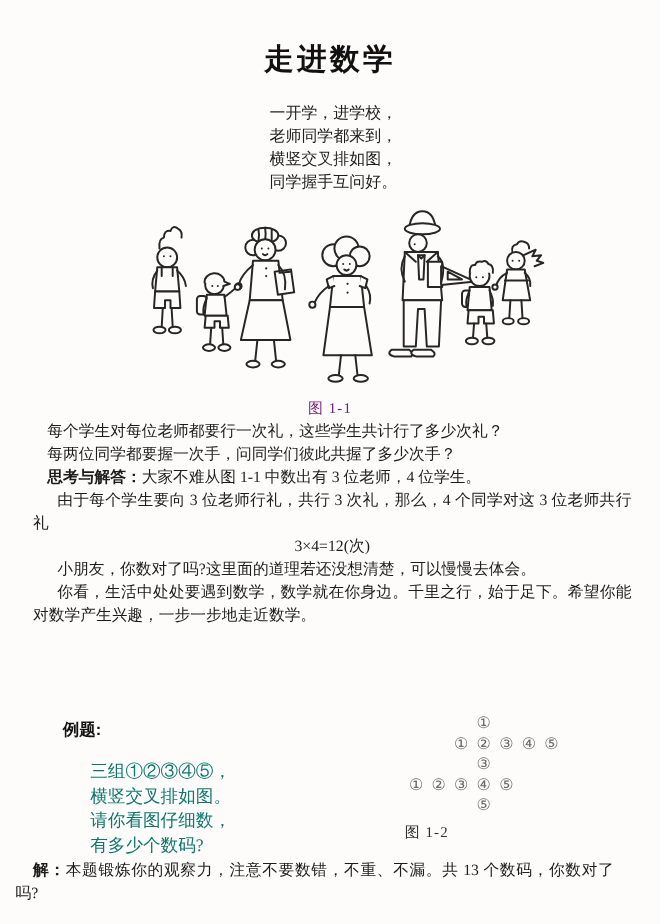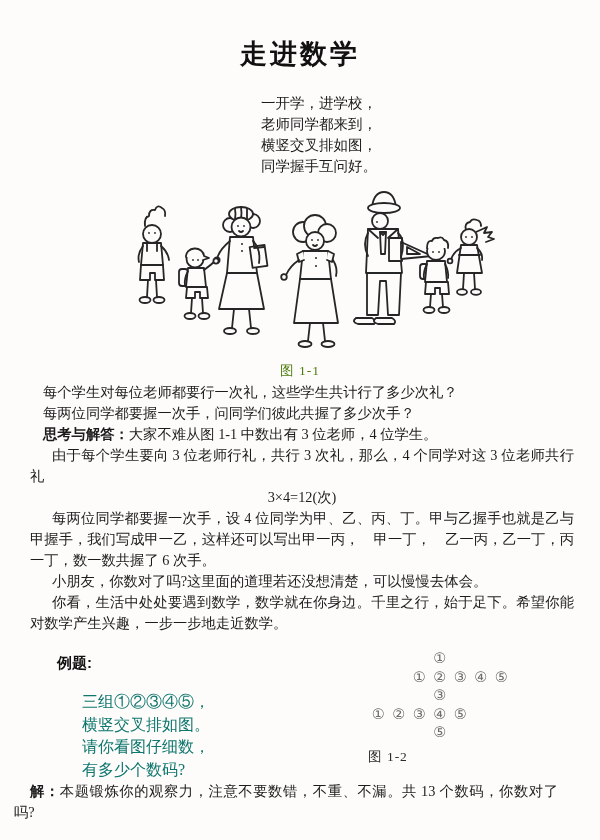--- a/index.html
+++ b/index.html
@@ -6,27 +6,27 @@
   body{
     width:600px;height:840px;position:relative;overflow:hidden;
     background:#fdfcfa;
     color:#1c1c1c;
     font-family:"Liberation Serif","DejaVu Serif",serif;
   }
   .page-title{
     position:absolute;top:36px;left:0;width:600px;text-align:center;
     font-size:27px;font-weight:bold;letter-spacing:3px;color:#111;
   }
-  .poem{position:absolute;left:261px;top:93px;font-size:14.5px;line-height:21px;}
+  .poem{position:absolute;left:245px;top:93px;font-size:14.5px;line-height:21px;}
   .poem div{white-space:nowrap;}
   .illustration{position:absolute;left:100px;top:180px;width:395px;height:182px;}
   .illustration svg{width:100%;height:100%;}
   .fig-caption{
     position:absolute;left:0;width:600px;text-align:center;
-    font-size:13.5px;color:#4d7c0f;letter-spacing:1px;
+    font-size:13.5px;color:#701a75;letter-spacing:1px;
   }
   .fig1-caption{top:362px;}
   .bodytext{
     position:absolute;left:30px;top:382px;width:544px;
     font-size:14.3px;line-height:21px;text-align:justify;
   }
   .bodytext p{margin:0;padding:0;}
   .ind1{text-indent:13px;}
   .ind2{text-indent:22px;}
   .formula{text-align:center;text-indent:0;}
@@ -199,21 +199,20 @@
 </div>
 
 <div class="fig-caption fig1-caption">图 1-1</div>
 
 <div class="bodytext">
   <p class="ind1">每个学生对每位老师都要行一次礼，这些学生共计行了多少次礼？</p>
   <p class="ind1">每两位同学都要握一次手，问同学们彼此共握了多少次手？</p>
   <p class="ind1"><span class="blabel">思考与解答：</span><span>大家不难从图 1-1 中数出有 3 位老师，4 位学生。</span></p>
   <p class="ind2">由于每个学生要向 3 位老师行礼，共行 3 次礼，那么，4 个同学对这 3 位老师共行礼</p>
   <p class="formula">3×4=12(次)</p>
-  <p class="ind2">每两位同学都要握一次手，设 4 位同学为甲、乙、丙、丁。甲与乙握手也就是乙与甲握手，我们写成甲一乙，这样还可以写出甲一丙，　甲一丁，　乙一丙，乙一丁，丙一丁，数一数共握了 6 次手。</p>
   <p class="ind2">小朋友，你数对了吗?这里面的道理若还没想清楚，可以慢慢去体会。</p>
   <p class="ind2">你看，生活中处处要遇到数学，数学就在你身边。千里之行，始于足下。希望你能对数学产生兴趣，一步一步地走近数学。</p>
 </div>
 
 <div class="example">
   <div class="example-heading">例题:</div>
   <div class="example-lines">
     <div>三组①②③④⑤，</div>
     <div>横竖交叉排如图。</div>
     <div>请你看图仔细数，</div>

